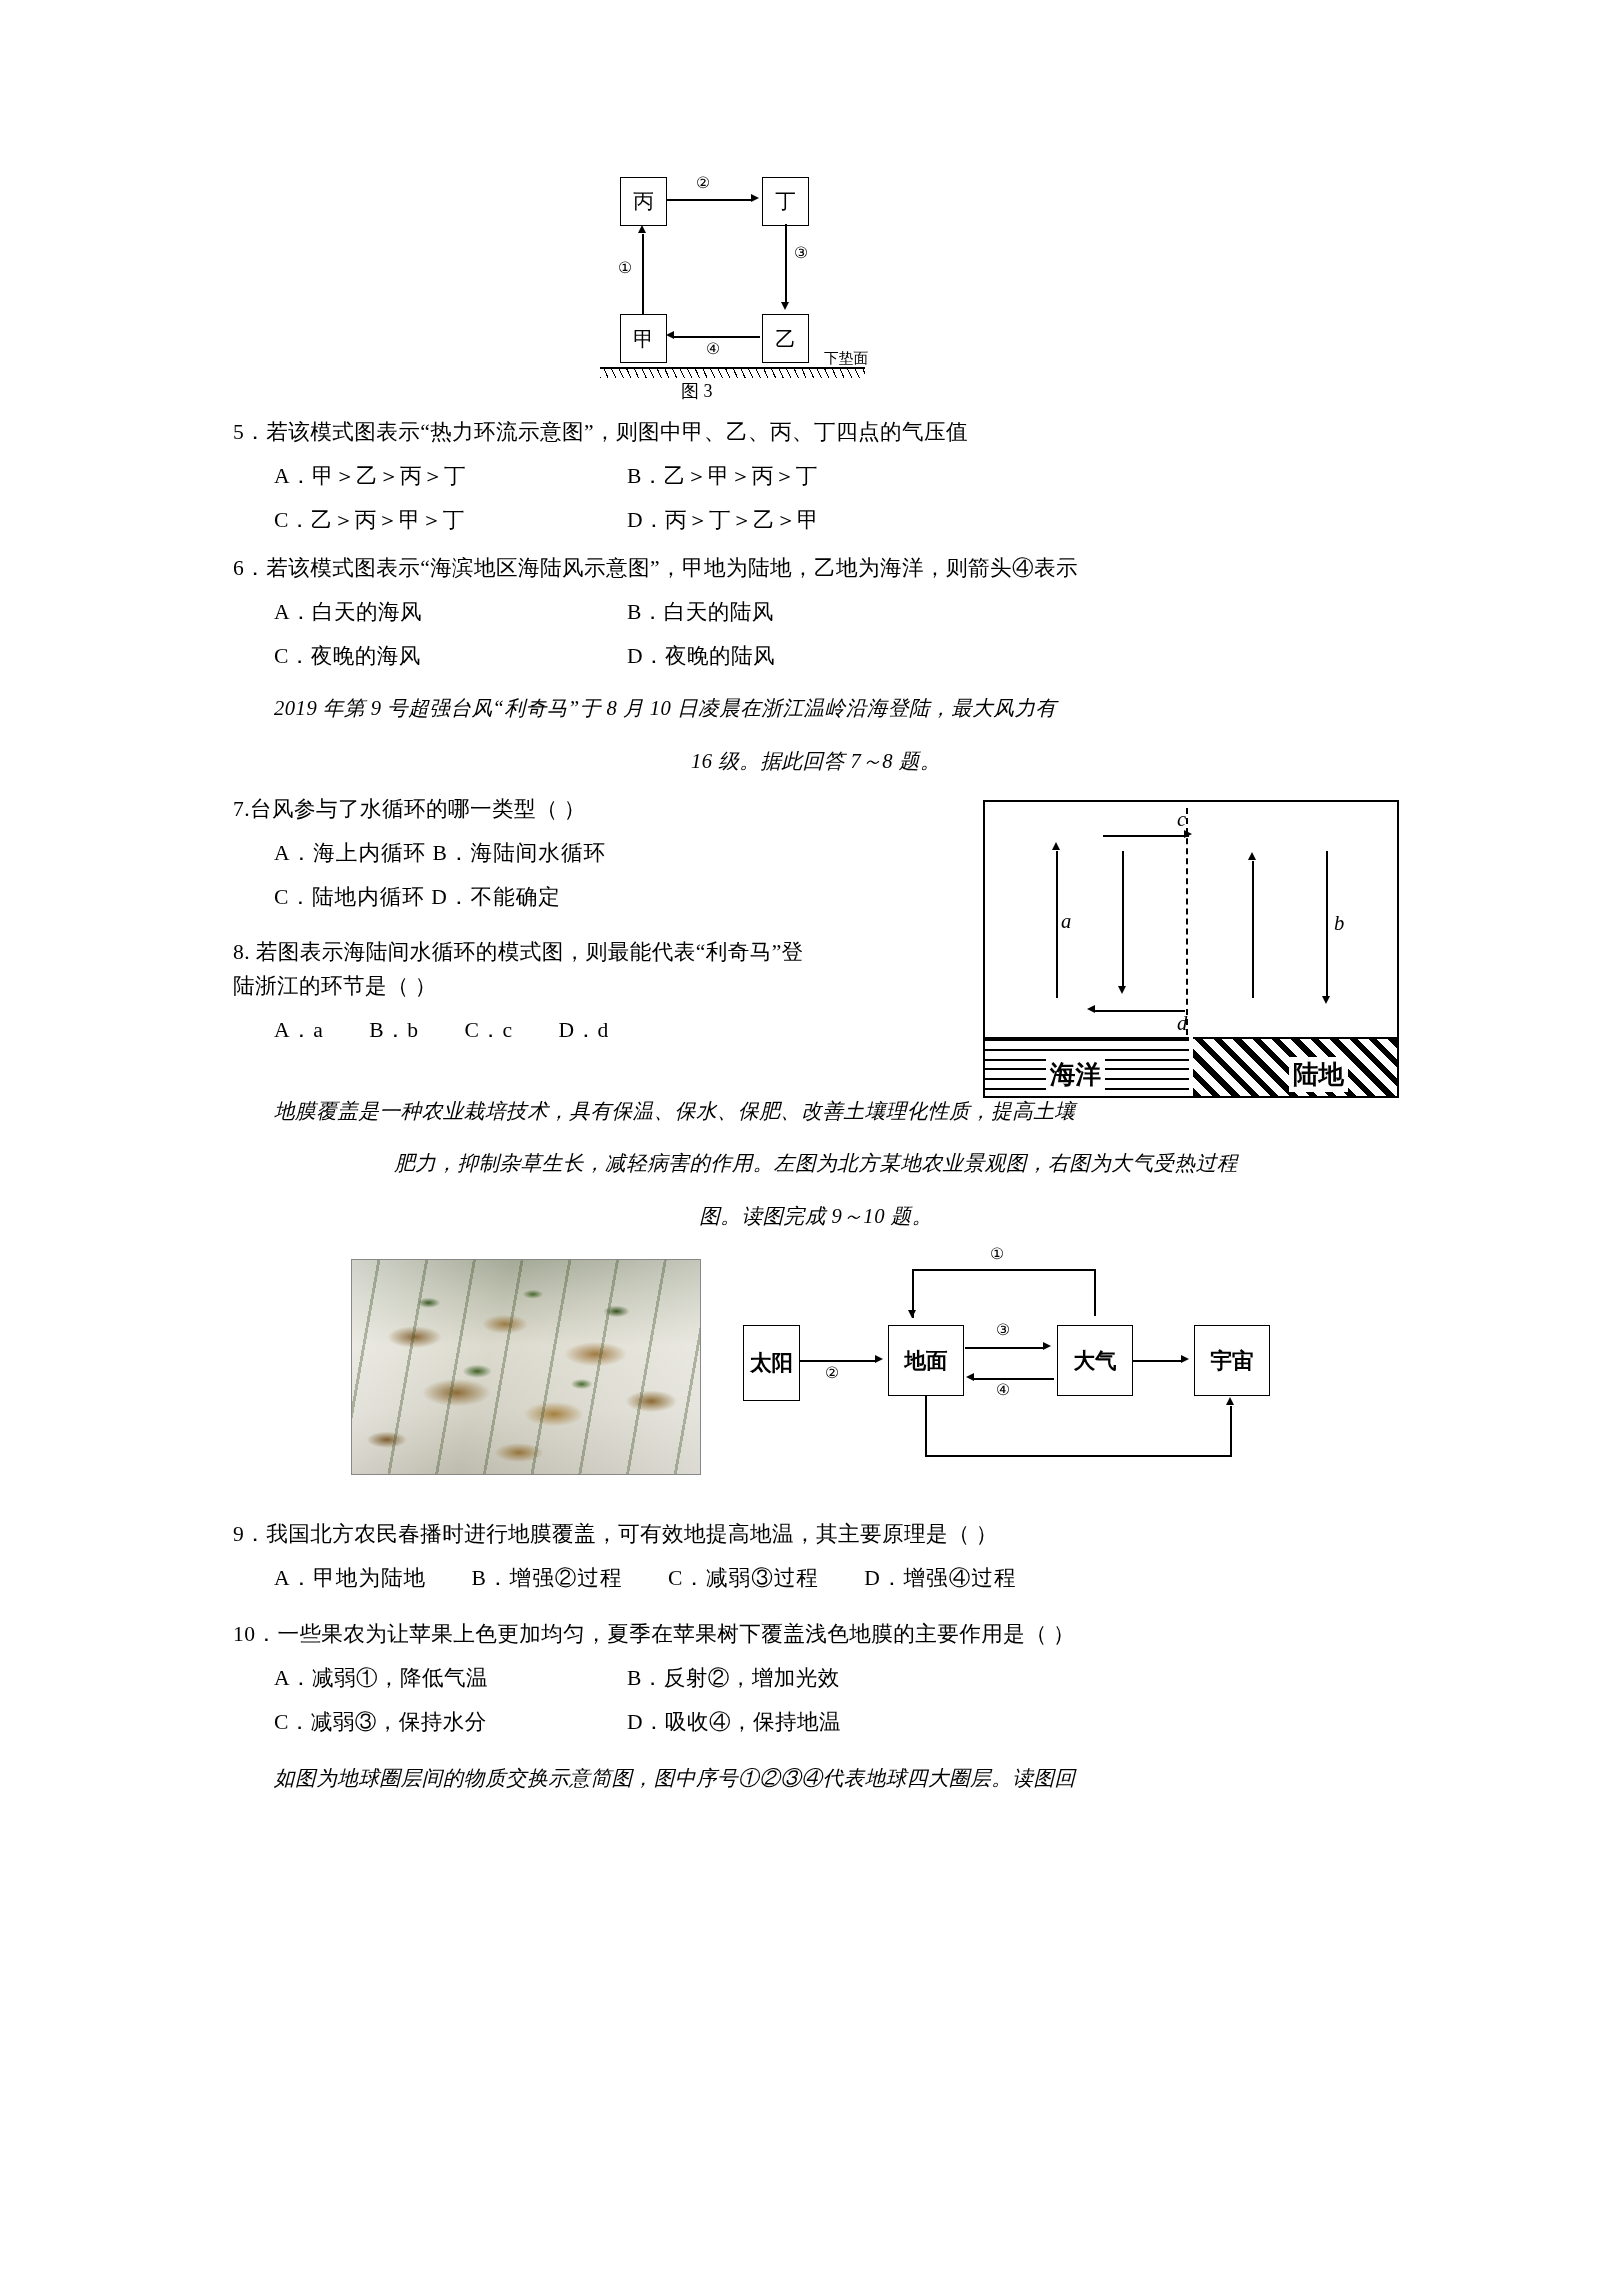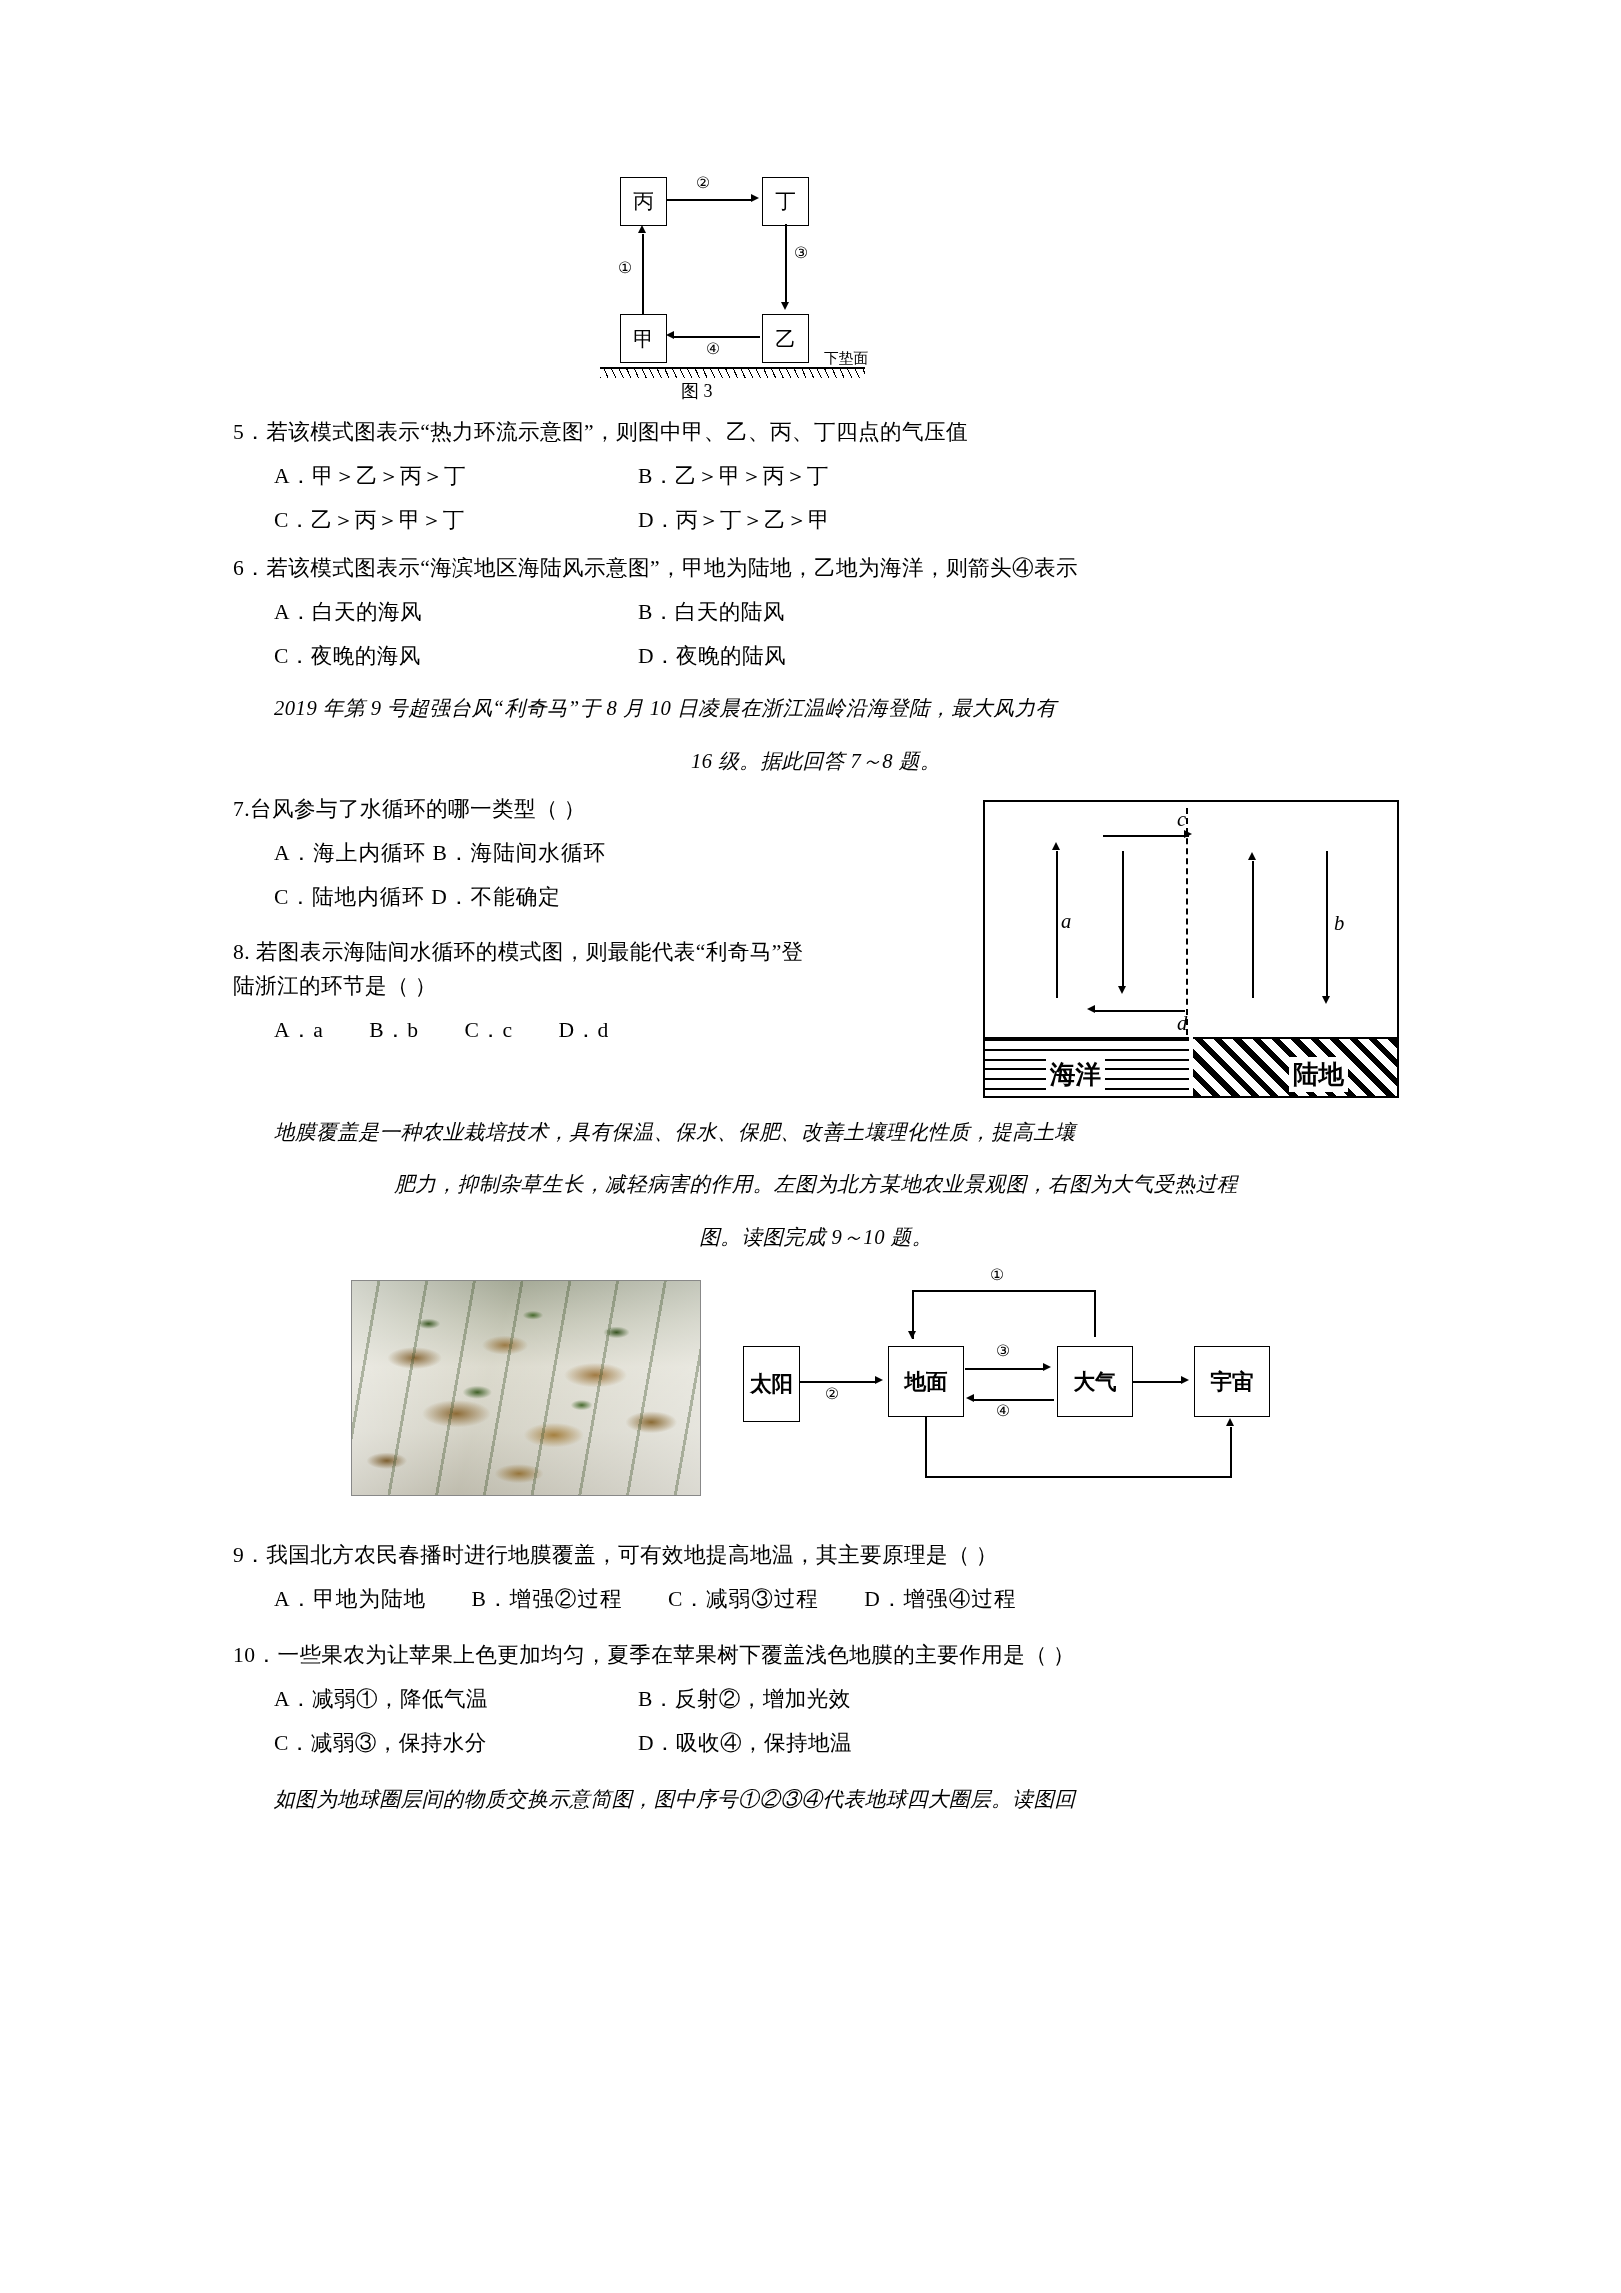--- a/index.html
+++ b/index.html
@@ -142,21 +142,21 @@
     letter-spacing: 0.4px;
   }
   .opts {
     display: flex;
     font-size: 21.6px;
     line-height: 1.6;
     margin: 9.8px 0 0 41px;
     letter-spacing: 0.4px;
   }
   .opt-a { width: 353px; }
-  .opt-b { width: 353px; margin-left: 11px; }
+  .opt-b { width: 353px; }
   .opts-inline {
     font-size: 21.6px;
     line-height: 1.6;
     margin: 9.8px 0 0 41px;
     letter-spacing: 1px;
   }
   .opts-inline span { margin-right: 39px; }
 
   .para-italic {
     font-size: 20.6px;
@@ -422,21 +422,21 @@
       <div class="q" style="margin-top:0;">陆浙江的环节是（     ）</div>
       <div class="opts-inline">
         <span>A．a</span>
         <span>B．b</span>
         <span>C．c</span>
         <span>D．d</span>
       </div>
     </div>
   </div>
 
-  <div class="para-italic" style="margin-top:28px;">地膜覆盖是一种农业栽培技术，具有保温、保水、保肥、改善土壤理化性质，提高土壤</div>
+  <div class="para-italic" style="margin-top:7px;">地膜覆盖是一种农业栽培技术，具有保温、保水、保肥、改善土壤理化性质，提高土壤</div>
   <div class="para-italic noind">肥力，抑制杂草生长，减轻病害的作用。左图为北方某地农业景观图，右图为大气受热过程</div>
   <div class="para-italic noind">图。读图完成 9～10 题。</div>
 
   <div class="block910">
 
     <div class="photo">
       <div class="soil"></div>
       <div class="rows"></div>
       <div class="green"></div>
     </div>

